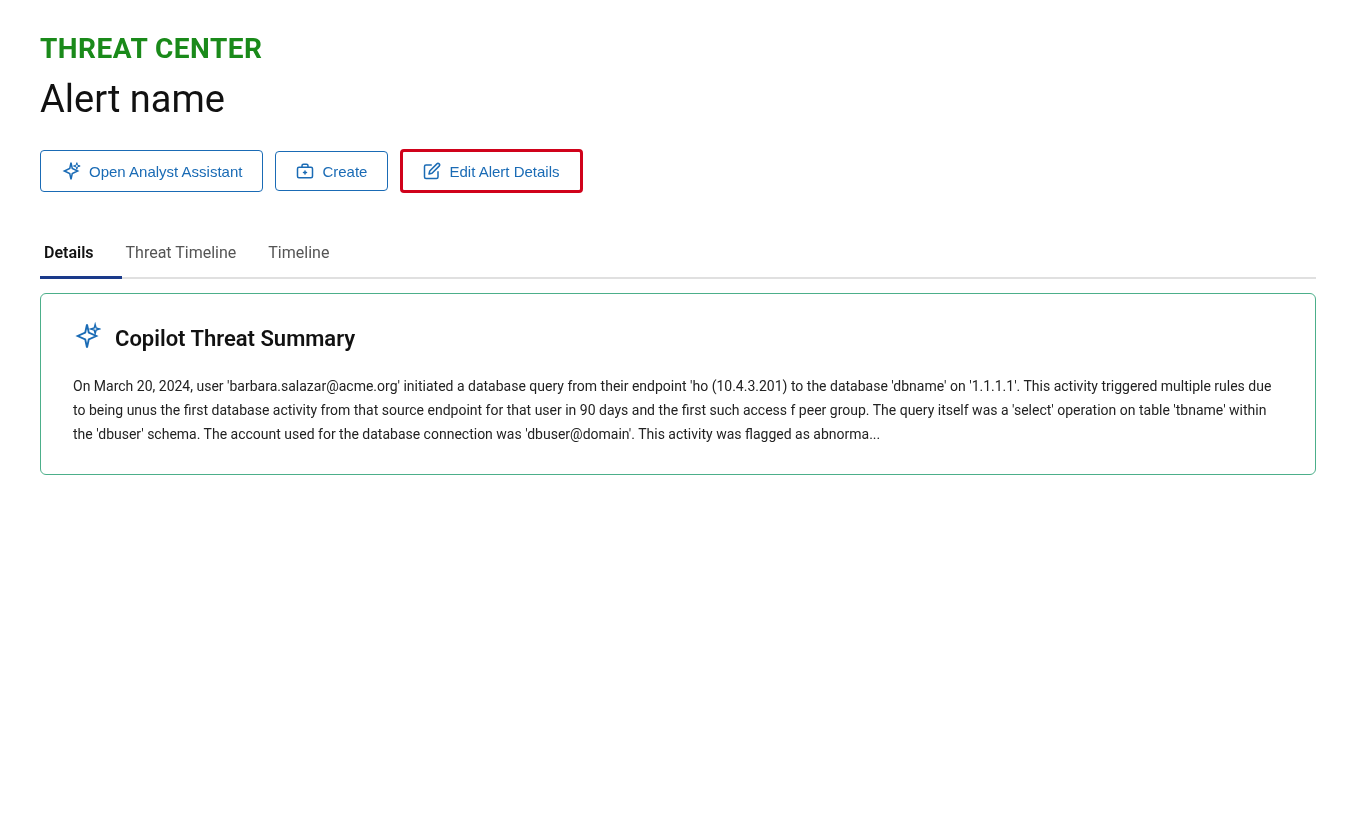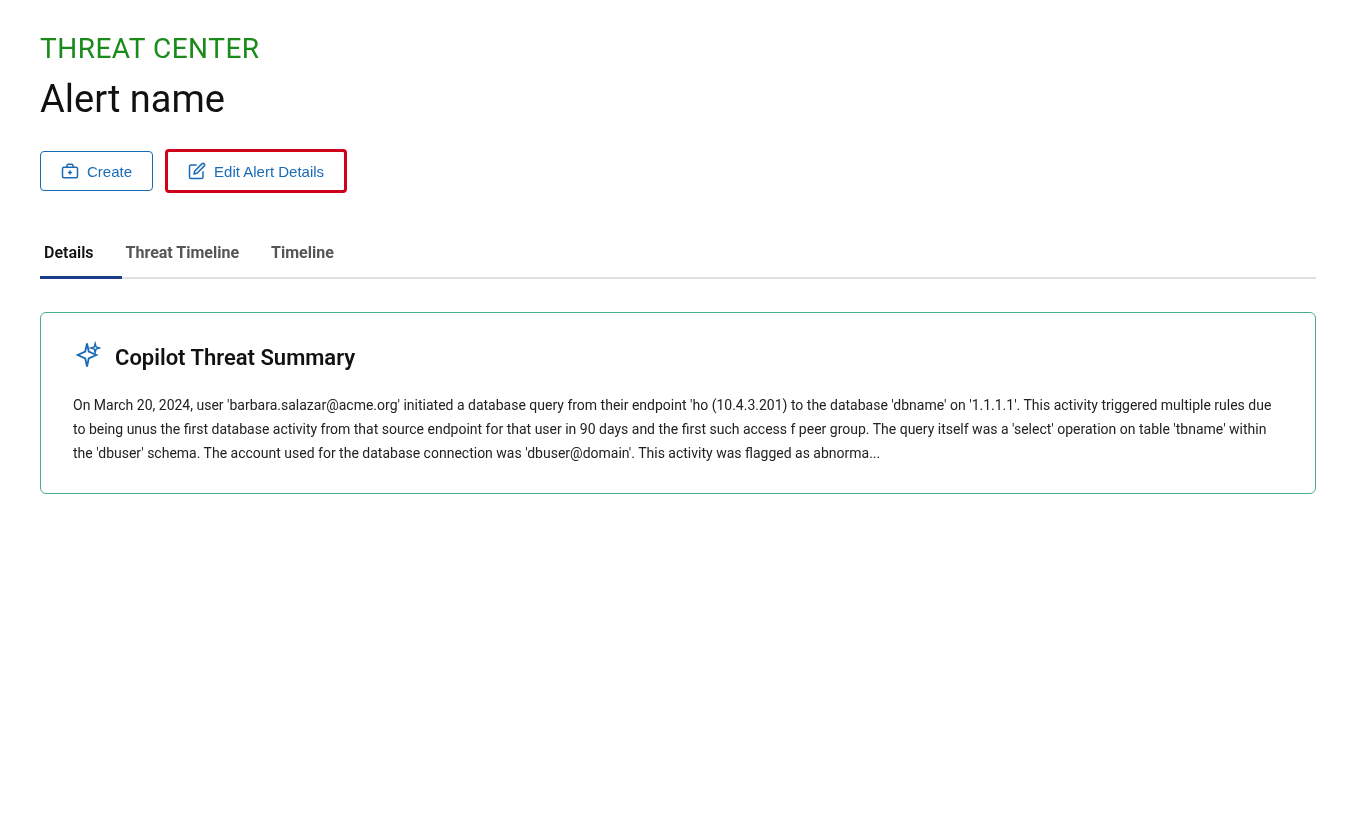--- a/index.html
+++ b/index.html
@@ -11,21 +11,21 @@
       min-height: 828px;
       overflow-x: hidden;
     }
 
     .page-container {
       padding: 32px 40px 0 40px;
     }
 
     .app-title {
       font-size: 28px;
-      font-weight: 400;
+      font-weight: 700;
       color: #1a8a1a;
       letter-spacing: 0.5px;
       margin-bottom: 12px;
     }
 
     .breadcrumb {
       display: flex;
       align-items: center;
       gap: 8px;
       font-size: 15px;
@@ -92,35 +92,35 @@
       margin-bottom: 0;
       gap: 0;
     }
 
     .tab {
       padding: 14px 28px 14px 4px;
       font-size: 16px;
       cursor: pointer;
       position: relative;
       color: #555;
-      font-weight: 700;
+      font-weight: 400;
       border-bottom: 3px solid transparent;
       margin-bottom: -2px;
     }
 
     .tab.active {
       color: #111;
       font-weight: 600;
       border-bottom: 3px solid #1a3a8a;
     }
 
     
     .content-area {
       margin-top: 0;
-      padding-top: 33px;
+      padding-top: 14px;
     }
 
     .copilot-card {
       border: 1.5px solid #4caf8a;
       border-radius: 6px;
       padding: 28px 32px;
       background: #fff;
     }
 
     .copilot-header {
@@ -160,20 +160,29 @@
 
 <div class="page-container">
 
   <div class="app-title">THREAT CENTER</div>
 
 
   <div class="alert-name">Alert name</div>
 
   <div class="action-buttons">
 
+    <button class="action-btn">
+      <span class="btn-icon">
+        <svg class="sparkle-svg" viewBox="0 0 24 24" fill="none" stroke="#1a6bb5" stroke-width="1.8">
+          <path d="M12 2 L13.5 9 L20 12 L13.5 15 L12 22 L10.5 15 L4 12 L10.5 9 Z" stroke="#1a6bb5" fill="none"></path>
+          <path d="M19 2 L19.8 5 L23 6 L19.8 7 L19 10 L18.2 7 L15 6 L18.2 5 Z" stroke="#1a6bb5" fill="none" stroke-width="1.2"></path>
+        </svg>
+      </span>
+      <span>Open Analyst Assistant</span>
+    </button>
 
 
     <button class="action-btn">
       <span class="btn-icon">
         <svg width="18" height="18" viewBox="0 0 24 24" fill="none" stroke="#1a6bb5" stroke-width="2" stroke-linecap="round" stroke-linejoin="round">
           <rect x="2" y="7" width="20" height="14" rx="2"></rect>
           <path d="M16 7V5a2 2 0 0 0-2-2h-4a2 2 0 0 0-2 2v2"></path>
           <line x1="12" y1="12" x2="12" y2="16"></line>
           <line x1="10" y1="14" x2="14" y2="14"></line>
         </svg>

